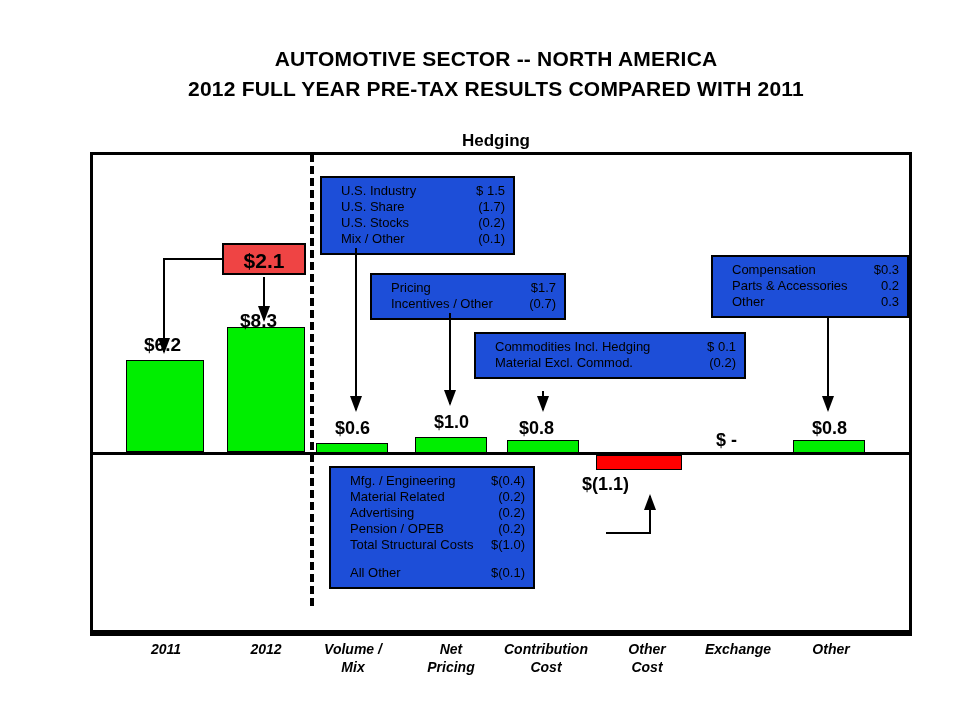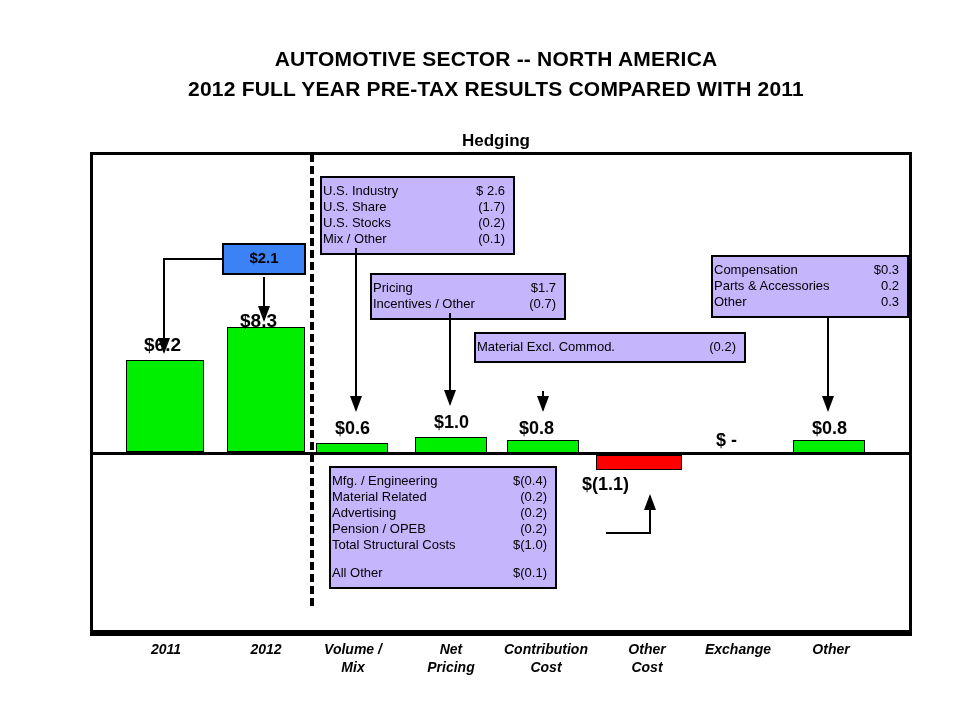--- a/index.html
+++ b/index.html
@@ -100,42 +100,42 @@
     white-space: nowrap;
   }
   .bar-value.big {
     font-size: 19px;
     text-align: center;
   }
   
   .callout {
     position: absolute;
     border: 2px solid #000;
-    background: #c4b5fd;
+    background: #1d4ed8;
     box-sizing: border-box;
-    padding: 5px 8px 6px 1px;
+    padding: 5px 8px 6px 19px;
     font-size: 13px;
     line-height: 16px;
   }
   .callout .row {
     display: flex;
     justify-content: space-between;
     white-space: nowrap;
   }
   .callout .row .lbl { padding-right: 14px; }
   .callout .row .val { text-align: right; }
   .callout .spacer { height: 12px; }
   
   .delta-box {
     position: absolute;
     border: 2px solid #000;
-    background: #3b82f6;
+    background: #ef4444;
     box-sizing: border-box;
     text-align: center;
-    font-size: 15px;
+    font-size: 21px;
     font-weight: bold;
     padding: 4px 0 5px 0;
   }
   
   .x-label {
     position: absolute;
     text-align: center;
     font-size: 14px;
     font-weight: bold;
     line-height: 18px;
@@ -183,21 +183,21 @@
   <div class="bar-value" style="left:700px; top:430px;">$ -</div>
   <div class="bar-value" style="left:796px; top:418px;">$0.8</div>
 
   <div class="delta-box" style="left:206px; top:243px; width:84px; height:32px;">
     <span>$2.1</span>
   </div>
 
   <div class="callout" style="left:304px; top:176px; width:195px;">
     <div class="row">
         <span class="lbl">U.S. Industry</span>
-        <span class="val">$ 2.6</span>
+        <span class="val">$ 1.5</span>
       </div>
     <div class="row">
         <span class="lbl">U.S. Share</span>
         <span class="val">(1.7)</span>
       </div>
     <div class="row">
         <span class="lbl">U.S. Stocks</span>
         <span class="val">(0.2)</span>
       </div>
     <div class="row">
@@ -212,41 +212,45 @@
         <span class="val">$1.7</span>
       </div>
     <div class="row">
         <span class="lbl">Incentives / Other</span>
         <span class="val">(0.7)</span>
       </div>
   </div>
 
   <div class="callout" style="left:458px; top:332px; width:272px;">
     <div class="row">
+        <span class="lbl">Commodities Incl. Hedging</span>
+        <span class="val">$ 0.1</span>
+      </div>
+    <div class="row">
         <span class="lbl">Material Excl. Commod.</span>
         <span class="val">(0.2)</span>
       </div>
   </div>
 
   <div class="callout" style="left:695px; top:255px; width:198px;">
     <div class="row">
         <span class="lbl">Compensation</span>
         <span class="val">$0.3</span>
       </div>
     <div class="row">
         <span class="lbl">Parts &amp; Accessories</span>
         <span class="val">0.2</span>
       </div>
     <div class="row">
         <span class="lbl">Other</span>
         <span class="val">0.3</span>
       </div>
   </div>
 
-  <div class="callout" style="left:313px; top:466px; width:228px;">
+  <div class="callout" style="left:313px; top:466px; width:206px;">
     <div class="row">
         <span class="lbl">Mfg. / Engineering</span>
         <span class="val">$(0.4)</span>
       </div>
     <div class="row">
         <span class="lbl">Material Related</span>
         <span class="val">(0.2)</span>
       </div>
     <div class="row">
         <span class="lbl">Advertising</span>

